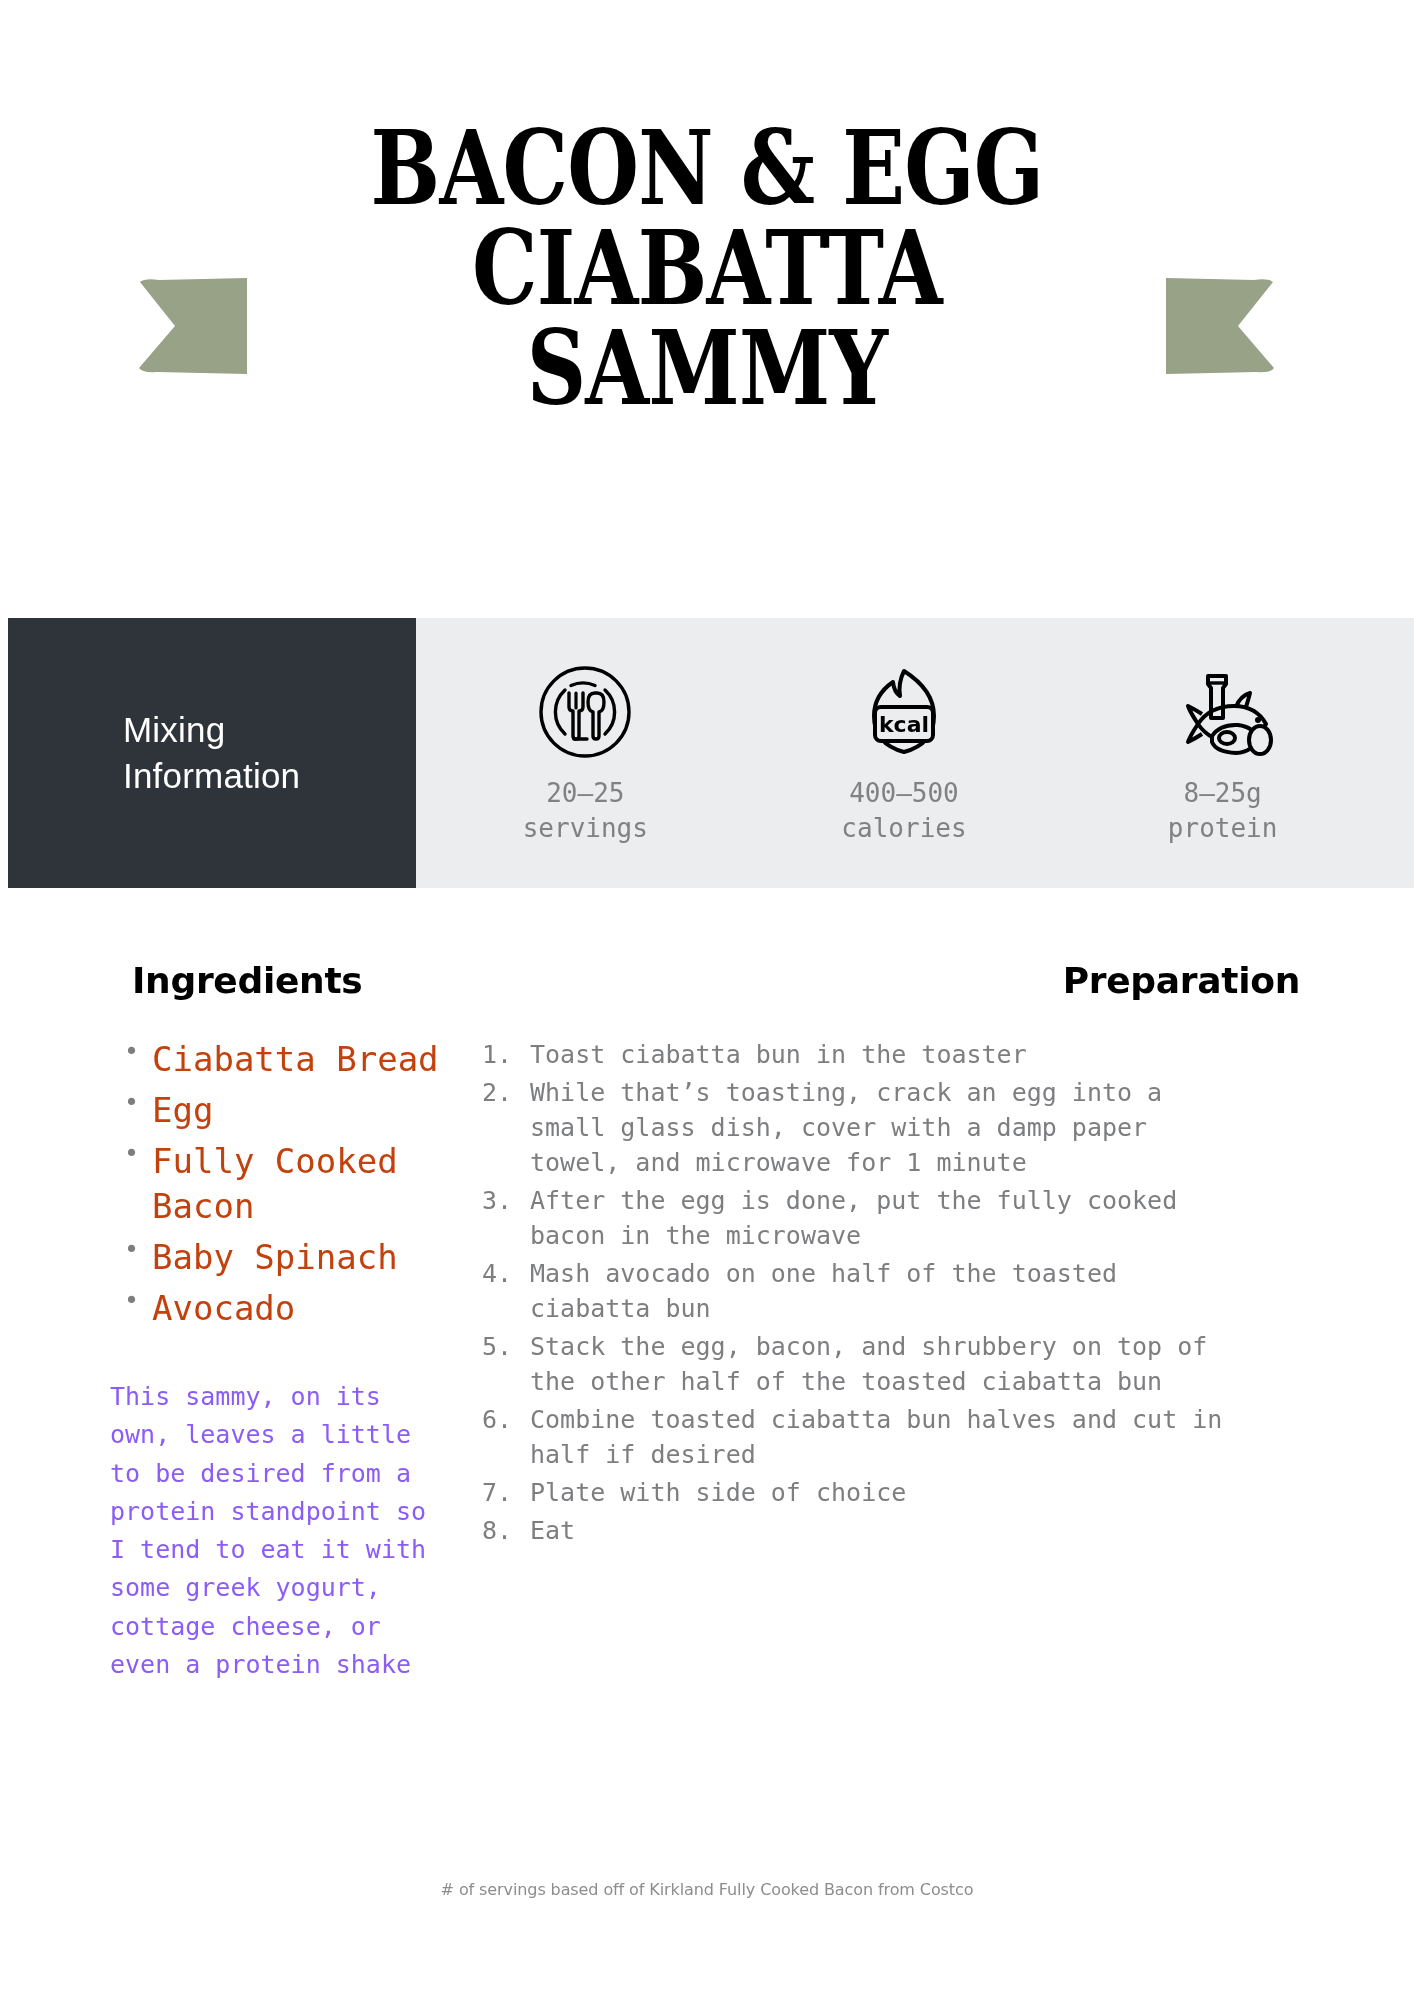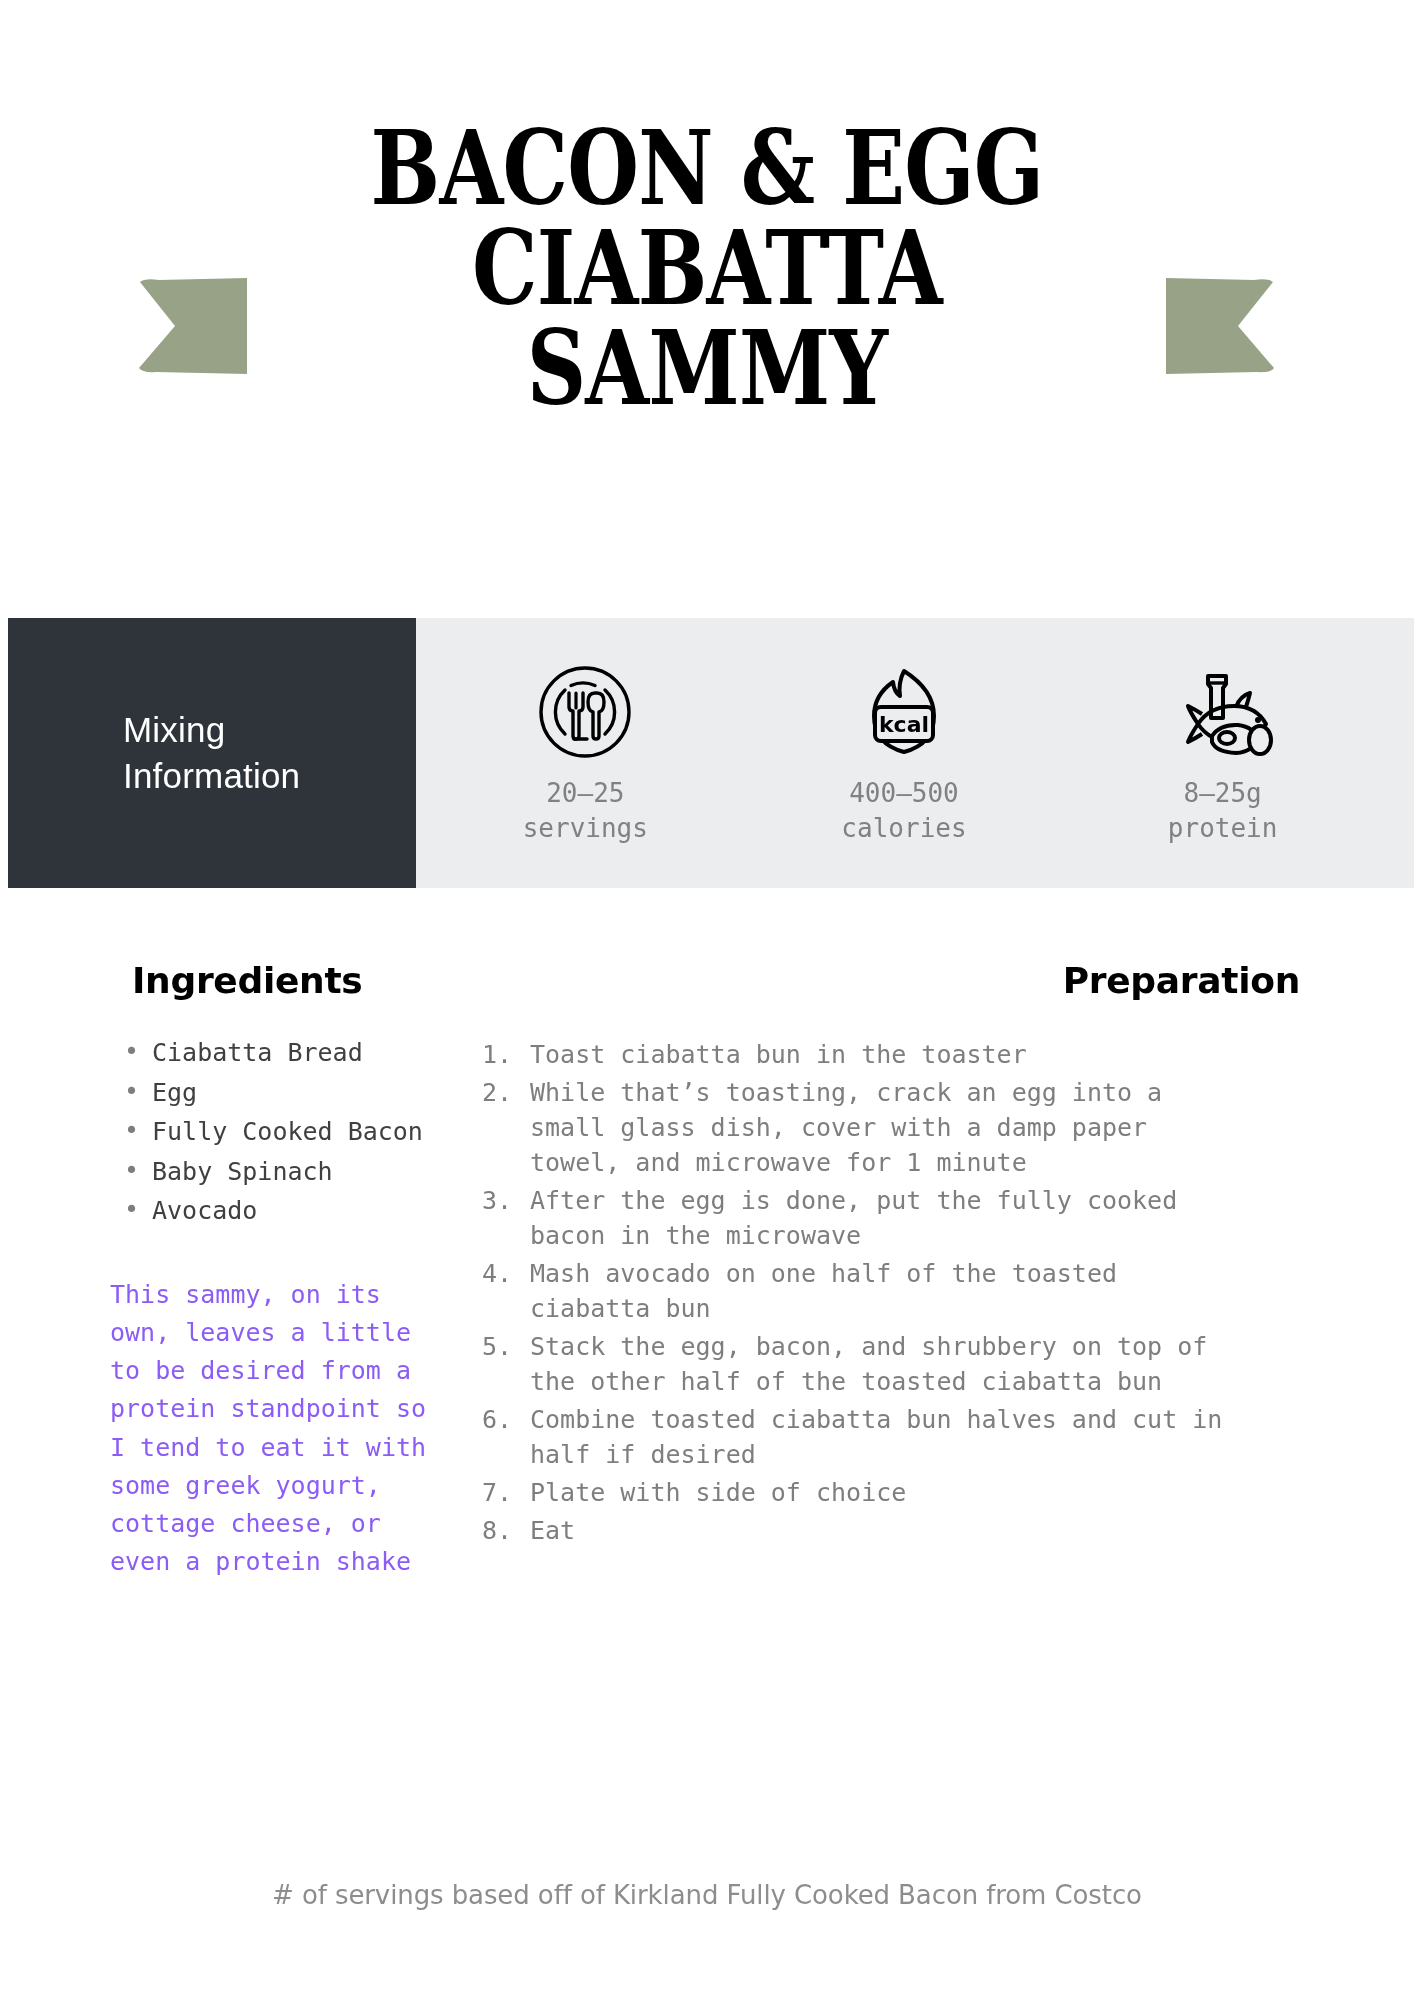--- a/index.html
+++ b/index.html
@@ -138,23 +138,23 @@
   .heading-ingredients { padding-left: 32px; }
   .heading-preparation { padding-left: 32px; text-align: right; }
 
   ul.ingredient-list {
     list-style: none;
     padding-left: 52px;
   }
   ul.ingredient-list li {
     position: relative;
     font-family: "DejaVu Sans Mono", "Liberation Mono", monospace;
-    font-size: 25px;
+    font-size: 34px;
     line-height: 1.30;
-    color: #404040;
+    color: #c2410c;
     margin-bottom: 7px;
   }
   ul.ingredient-list li::before {
     content: "•";
     position: absolute;
     left: -28px;
     top: -1px;
     color: #7d7e80;
     font-size: 25px;
   }
@@ -192,21 +192,21 @@
   }
 
   
   .footer {
     position: absolute;
     top: 1880px;
     left: 0;
     width: 1414px;
     text-align: center;
     font-family: "DejaVu Sans", "Liberation Sans", sans-serif;
-    font-size: 26px;
+    font-size: 16px;
     color: #8c8d8f;
     letter-spacing: -0.1px;
   }
 </style>
 </head>
 <body>
 
 <div class="page">
 
   <div class="title-block">

